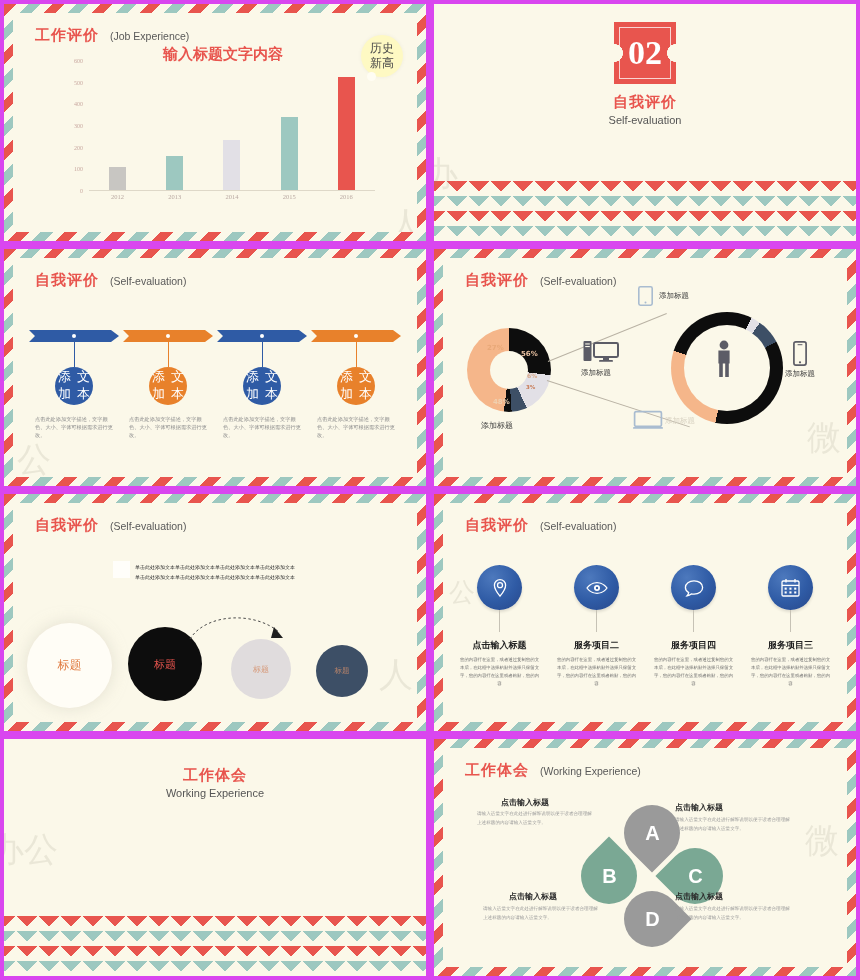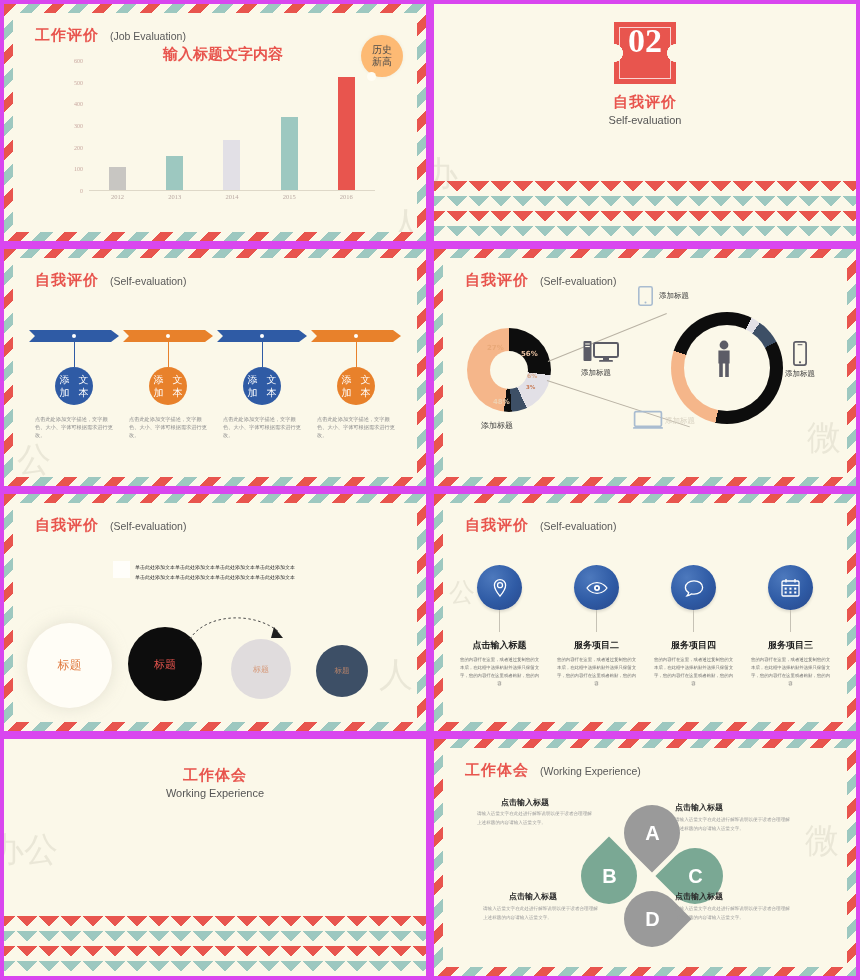--- a/index.html
+++ b/index.html
@@ -86,39 +86,39 @@
   .bar{ width:17px; }
   .xaxis{
     position:absolute; left:30px; right:4px; top:132px;
     display:flex; justify-content:space-around;
   }
   .xtick{ font-size:6.5px; color:#b9a9a2; width:17px; text-align:center;
           font-family:"Liberation Serif",serif; }
   .bubble{
     position:absolute; right:14px; top:22px;
     width:42px; height:42px; border-radius:50%;
-    background:#fdba74; display:flex; flex-direction:column;
+    background:#fef9c3; display:flex; flex-direction:column;
     align-items:center; justify-content:center;
-    color:#4a4a4a; font-size:10px; line-height:1.25;
+    color:#4a4a4a; font-size:12px; line-height:1.25;
     font-family:"DejaVu Sans",sans-serif;
     box-shadow:0 0 4px rgba(0,0,0,.05);
   }
   .bubble:after{
     content:""; position:absolute; bottom:-4px; left:6px;
     width:9px; height:9px; border-radius:50%; background:#fffdf3;
   }
 
   
   .badge-wrap{
     position:absolute; left:0; right:0; top:18px;
     display:flex; flex-direction:column; align-items:center;
   }
   .badge{
     width:62px; height:62px; background:#e8554e;
-    display:flex; align-items:flex-start; justify-content:center;
+    display:flex; align-items:center; justify-content:center;
     color:#fff; font-size:34px; font-weight:bold;
     font-family:"Liberation Serif",serif;
     -webkit-mask:radial-gradient(circle 9px at 0 50%,transparent 98%,#000 100%) ,
                  radial-gradient(circle 9px at 100% 50%,transparent 98%,#000 100%);
     -webkit-mask-composite:source-in;
     mask:radial-gradient(circle 9px at 0 50%,transparent 98%,#000 100%) intersect,
          radial-gradient(circle 9px at 100% 50%,transparent 98%,#000 100%);
     position:relative;
   }
   .badge-ring{
@@ -139,21 +139,21 @@
   }
   .arrow .dot{ width:4px;height:4px;border-radius:50%;background:#fff; }
   .tl-stems{ display:flex; gap:4px; }
   .stem{ flex:1; display:flex; justify-content:center; }
   .stem i{ display:block; width:1px; height:25px; }
   .tl-circles{ display:flex; gap:4px; }
   .circ-cell{ flex:1; display:flex; justify-content:center; }
   .circ{
     width:38px;height:38px;border-radius:50%;
     display:flex;align-items:center;justify-content:center;
-    color:#fff;font-size:10px;line-height:1.3;text-align:center;
+    color:#fff;font-size:13px;line-height:1.3;text-align:center;
     font-family:"DejaVu Sans",sans-serif;
   }
   .tl-texts{ display:flex; gap:4px; margin-top:10px; }
   .tl-txt{
     flex:1; font-size:5.2px; color:#8d8d8d; line-height:1.55;
     padding:0 6px; font-family:"DejaVu Sans",sans-serif;
   }
 
   
   .donut-sm{ position:absolute; left:24px; top:70px; width:84px; height:84px; border-radius:50%; }
@@ -210,21 +210,21 @@
 <body>
 
 <div class="deck">
 
   <div class="slide">
     <div class="airmail"></div>
     <div class="airmail-inner"></div>
     <div class="canvas">
       <div class="head">
         <span class="cn">工作评价</span>
-        <span class="en">(Job Evaluation)</span>
+        <span class="en">(Job Experience)</span>
       </div>
       <div class="chart-title">输入标题文字内容</div>
       <div class="plot">
         <div class="yaxis" id="s1-yaxis">
             <div class="ytick" style="top: 130px;">0</div>
             <div class="ytick" style="top: 108.333px;">100</div>
             <div class="ytick" style="top: 86.6667px;">200</div>
             <div class="ytick" style="top: 65px;">300</div>
             <div class="ytick" style="top: 43.3333px;">400</div>
             <div class="ytick" style="top: 21.6667px;">500</div>

